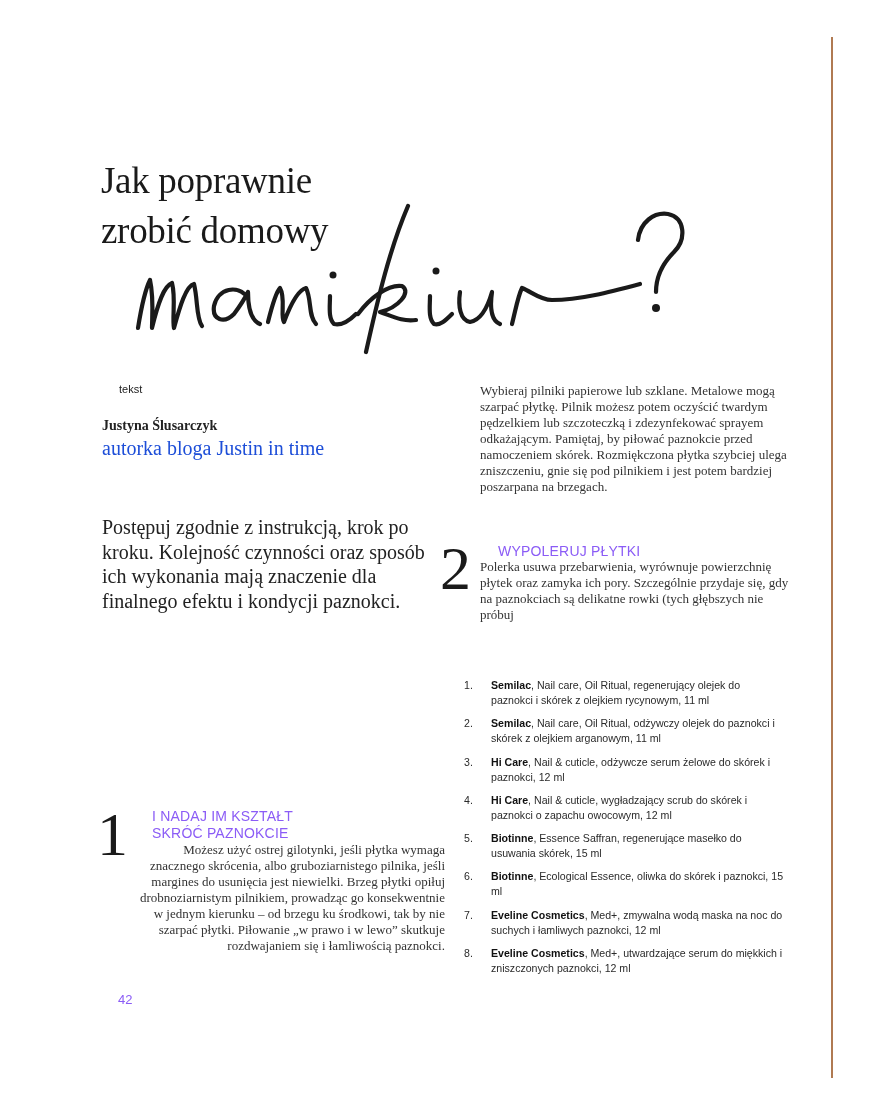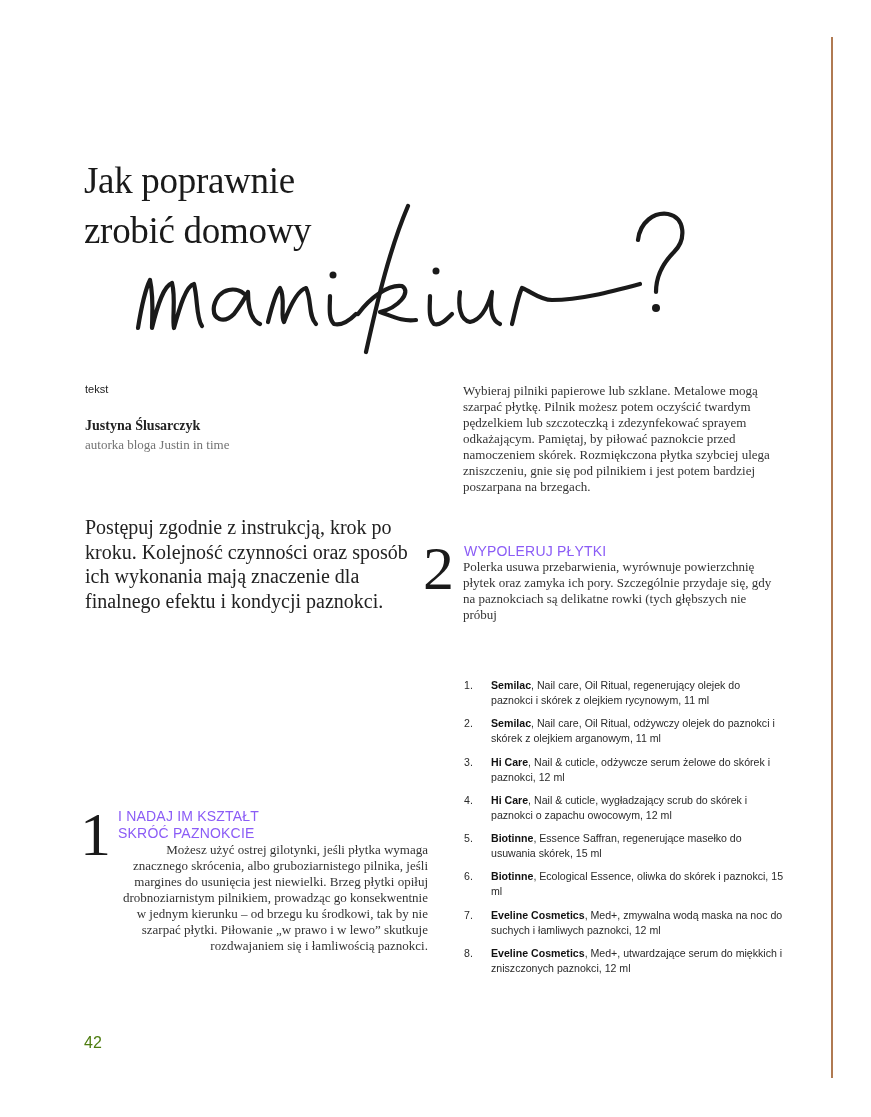--- a/index.html
+++ b/index.html
@@ -1,49 +1,49 @@
 <!DOCTYPE html>
 <html><head>
   <meta charset="utf-8">
   <style>
     html, body { margin: 0; padding: 0; background: #ffffff; }
     body { width: 871px; height: 1117px; position: relative; overflow: hidden; color: #1e1e1e; }
-    .serif { font-family: "Liberation Serif", "DejaVu Serif", serif; }
-    .sans { font-family: "Liberation Sans", "DejaVu Sans", sans-serif; }
+    .serif { font-family: "Liberation Serif", "DejaVu Serif", serif; margin-left: 17px; }
+    .sans { font-family: "Liberation Sans", "DejaVu Sans", sans-serif; margin-left: 34px; }
     .abs { position: absolute; }
 
     .title { left: 84px; top: 156px; font-size: 37px; line-height: 50px; color: #1a1a1a; letter-spacing: -0.3px; }
     .title div { white-space: nowrap; }
 
     .script { left: 120px; top: 188px; width: 590px; height: 175px; }
 
     .credit-label { left: 85px; top: 383px; font-size: 11px; color: #222; }
     .author-name { left: 85px; top: 418px; font-size: 14px; font-weight: bold; color: #222; }
-    .author-role { left: 85px; top: 437px; font-size: 13px; color: #737373; }
+    .author-role { left: 85px; top: 437px; font-size: 20px; color: #1d4ed8; }
 
     .lead { left: 85px; top: 515px; width: 340px; font-size: 20px; line-height: 24.5px; color: #222; }
 
     .body-text { font-size: 13px; line-height: 16px; color: #333; }
     .col-right-top { left: 463px; top: 383px; width: 330px; }
     .step-num { font-size: 62px; line-height: 1; color: #1a1a1a; }
     .step-head { font-size: 14px; line-height: 17px; color: #8b5cf6; letter-spacing: 0.2px; }
     .step2-num { left: 423px; top: 537px; }
     .step2-head { left: 464px; top: 543px; }
     .step2-body { left: 463px; top: 559px; width: 320px; }
 
     .step1-num { left: 80px; top: 803px; }
     .step1-head { left: 118px; top: 808px; width: 300px; }
     .step1-body { left: 118px; top: 842px; width: 310px; text-align: right; }
 
     .product-list { left: 464px; top: 678px; width: 320px; margin: 0; padding: 0; list-style: none; }
     .product-list li { position: relative; padding-left: 27px; font-size: 10.6px; line-height: 15px; color: #2a2a2a; margin-bottom: 8.3px; }
     .product-list .pnum { position: absolute; left: 0; top: 0; }
     .product-list b { font-weight: bold; color: #111; }
 
-    .page-num { left: 84px; top: 1034px; font-size: 16px; color: #4d7c0f; }
+    .page-num { left: 84px; top: 992px; font-size: 13px; color: #8b5cf6; }
 
     .accent-rule { left: 831px; top: 37px; width: 1.5px; height: 1041px; background: #b07a52; }
   </style>
 </head>
 <body>
 
 <div class="abs accent-rule"></div>
 
 <div class="abs title serif">
   <div>Jak poprawnie</div>

